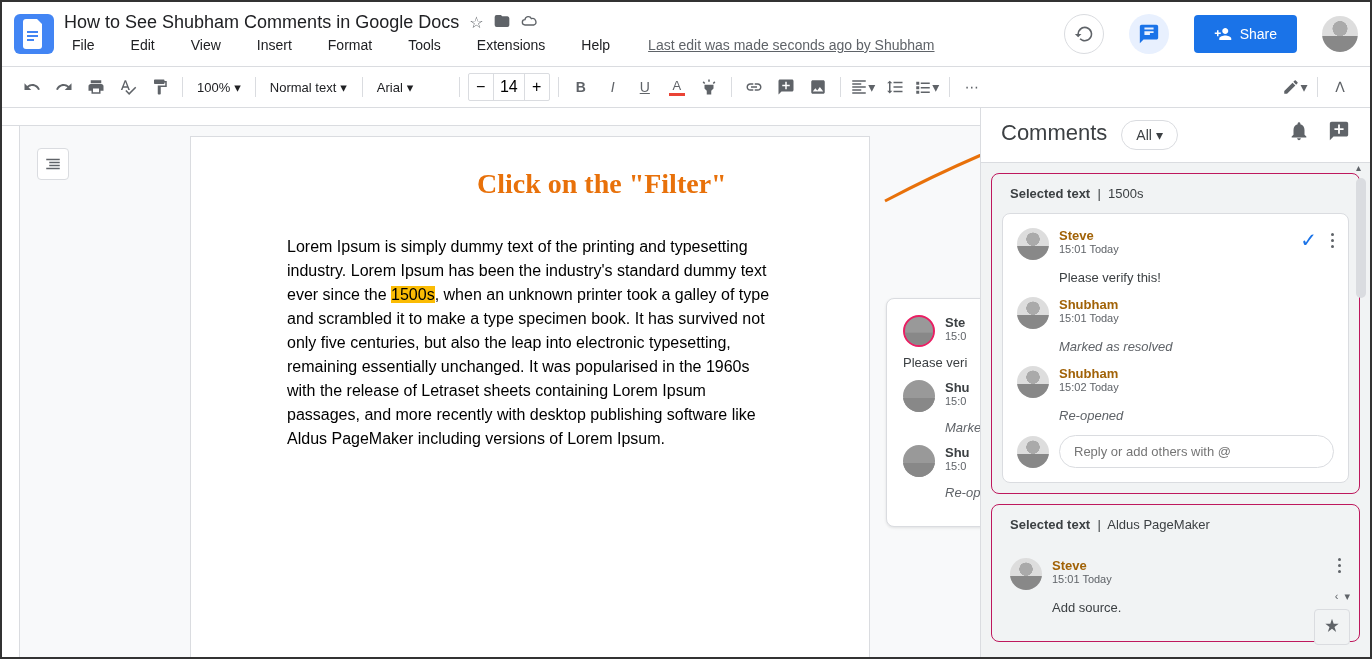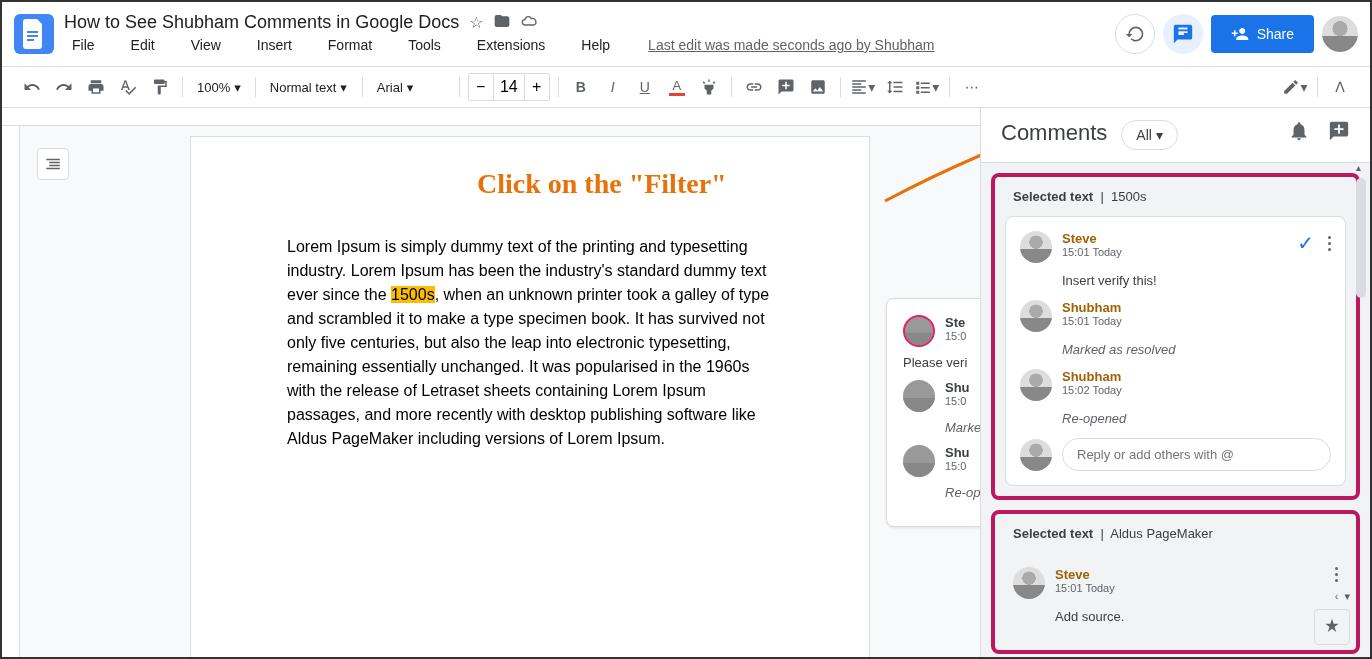--- a/index.html
+++ b/index.html
@@ -9,21 +9,21 @@
 .header { display: flex; align-items: flex-start; padding: 8px 12px 0 12px; height: 64px; }
 .docs-logo { width: 40px; height: 40px; background: #4285f4; border-radius: 6px; display: flex; align-items: center; justify-content: center; margin-right: 10px; margin-top: 4px; }
 .docs-logo svg { width: 24px; height: 30px; }
 .title-area { flex: 1; }
 .title-row { display: flex; align-items: center; gap: 10px; padding-top: 2px; }
 .doc-title { font-size: 18px; color: #202124; }
 .title-icons { display: flex; gap: 10px; color: #5f6368; }
 .menu-row { display: flex; gap: 20px; align-items: center; }
 .menu-item { padding: 4px 8px; font-size: 14px; color: #202124; cursor: pointer; border-radius: 4px; }
 .last-edit { font-size: 14px; color: #5f6368; text-decoration: underline; margin-left: 10px; }
-.header-right { display: flex; align-items: center; gap: 8px; margin-top: 4px; }
+.header-right { display: flex; align-items: center; gap: 25px; margin-top: 4px; }
 .icon-btn { width: 40px; height: 40px; border-radius: 50%; display: flex; align-items: center; justify-content: center; cursor: pointer; color: #5f6368; }
 .icon-btn.history { border: 1px solid #dadce0; }
 .icon-btn.comments { background: #e8f0fe; color: #1a73e8; }
 .share-btn { display: flex; align-items: center; gap: 8px; background: #1a73e8; color: #fff; padding: 10px 20px; border-radius: 4px; font-size: 14px; font-weight: 500; cursor: pointer; }
 .avatar { width: 36px; height: 36px; border-radius: 50%; background: #ccc; overflow: hidden; }
 .divider { height: 1px; background: #dadce0; margin: 0; }
 
 
 .toolbar { display: flex; align-items: center; padding: 6px 16px; gap: 4px; height: 40px; }
 .tb-sep { width: 1px; height: 20px; background: #dadce0; margin: 0 4px; }
@@ -62,21 +62,21 @@
 
 .comments-panel { width: 390px; background: #fff; border-left: 1px solid #dadce0; display: flex; flex-direction: column; position: relative; z-index: 10; }
 .cp-header { display: flex; align-items: flex-start; padding: 12px 20px; border-bottom: 1px solid #dadce0; gap: 14px; }
 .cp-title { font-size: 22px; color: #3c4043; font-weight: 400; }
 .cp-filter { display: flex; align-items: center; gap: 4px; border: 1px solid #dadce0; border-radius: 16px; padding: 6px 14px; font-size: 14px; color: #3c4043; cursor: pointer; }
 .cp-header-right { margin-left: auto; display: flex; gap: 18px; color: #5f6368; }
 .cp-body { flex: 1; overflow-y: auto; background: #f1f3f4; padding: 0; }
 .cp-scroll { position: absolute; right: 2px; top: 56px; bottom: 4px; width: 14px; }
 .cp-thumb { position: absolute; top: 0; width: 10px; right: 2px; height: 120px; background: #dadce0; border-radius: 6px; }
 
-.thread-card { background: #fff; margin: 10px; border-radius: 8px; border: 4px solid #be185d; }
+.thread-card { background: #fff; margin: 10px; border-radius: 8px; border: 1px solid #be185d; }
 .thread-card.shaded { background: #f1f3f4; }
 .thread-head { padding: 12px 18px; font-size: 13px; color: #3c4043; }
 .thread-head b { font-weight: bold; }
 .thread-inner { background: #fff; margin: 0 10px 10px 10px; border-radius: 8px; border: 1px solid #dadce0; padding: 14px; }
 .thread-inner.plain { border: none; margin: 0; padding: 14px 18px; background: transparent; }
 .c-row { display: flex; gap: 10px; margin-bottom: 10px; position: relative; }
 .c-av { width: 32px; height: 32px; border-radius: 50%; background: #888; flex-shrink: 0; }
 .c-meta .c-name { font-weight: bold; font-size: 13px; color: #a16207; }
 .c-meta .c-time { font-size: 11px; color: #5f6368; }
 .c-actions { position: absolute; right: 0; top: 0; display: flex; gap: 14px; align-items: center; color: #5f6368; }
@@ -355,21 +355,21 @@
             </div>
             <div class="c-actions">
               <span class="check">✓</span>
               <div class="dots">
                   <span></span>
                   <span></span>
                   <span></span>
                 </div>
             </div>
           </div>
-          <div class="c-body">Insert verify this!</div>
+          <div class="c-body">Please verify this!</div>
 
           <div class="c-row">
             <div class="c-av person-av"></div>
             <div class="c-meta">
               <div class="c-name">Shubham</div>
               <div class="c-time">15:01 Today</div>
             </div>
           </div>
           <div class="c-status">Marked as resolved</div>
 

